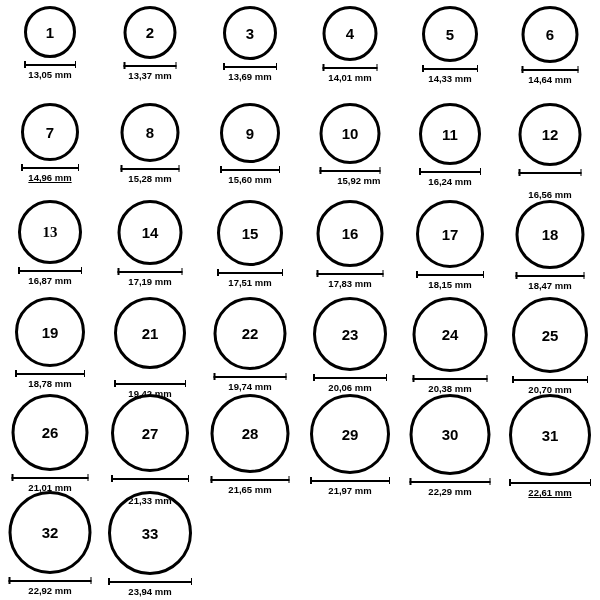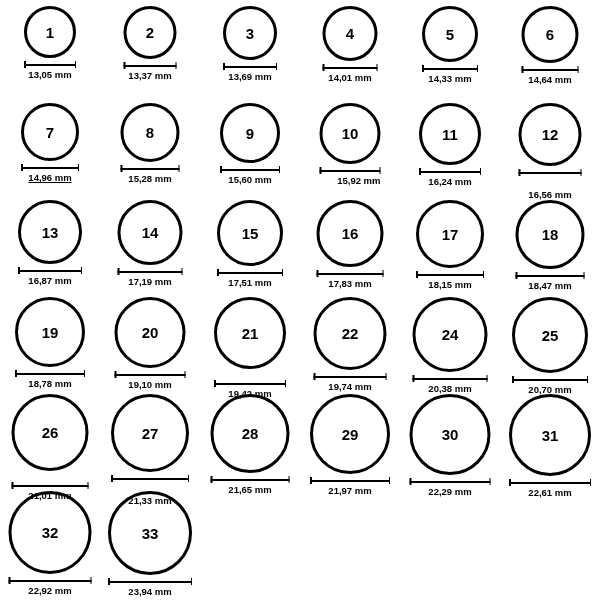--- a/index.html
+++ b/index.html
@@ -253,21 +253,21 @@
         </div>
         <div class="measure" style="top: 70px; gap: 12px;">
           <div class="bar" style="width: 63px;">
             <i></i>
           </div>
           <div class="mm">16,56 mm</div>
         </div>
       </div>
       <div class="cell">
         <div class="ring-wrap">
-          <div class="ring" style="width: 64px; height: 64px;">
+          <div class="ring" style="width: 64px; height: 64px; font-family: Liberation Serif, serif;">
             <span class="ring-num">13</span>
           </div>
         </div>
         <div class="measure" style="top: 71px;">
           <div class="bar" style="width: 64px;">
             <i></i>
           </div>
           <div class="mm">16,87 mm</div>
         </div>
       </div>
@@ -344,33 +344,20 @@
         </div>
         <div class="measure" style="top: 77px;">
           <div class="bar" style="width: 70px;">
             <i></i>
           </div>
           <div class="mm">18,78 mm</div>
         </div>
       </div>
       <div class="cell">
         <div class="ring-wrap">
-          <div class="ring" style="width: 71px; height: 71px;">
-            <span class="ring-num">20</span>
-          </div>
-        </div>
-        <div class="measure" style="top: 78px;">
-          <div class="bar" style="width: 71px;">
-            <i></i>
-          </div>
-          <div class="mm">19,10 mm</div>
-        </div>
-      </div>
-      <div class="cell">
-        <div class="ring-wrap">
           <div class="ring" style="width: 72px; height: 72px;">
             <span class="ring-num">21</span>
           </div>
         </div>
         <div class="measure" style="top: 87px;">
           <div class="bar" style="width: 72px;">
             <i></i>
           </div>
           <div class="mm">19,42 mm</div>
         </div>
@@ -383,20 +370,33 @@
         </div>
         <div class="measure" style="top: 80px;">
           <div class="bar" style="width: 73px;">
             <i></i>
           </div>
           <div class="mm">19,74 mm</div>
         </div>
       </div>
       <div class="cell">
         <div class="ring-wrap">
+          <div class="ring" style="width: 74px; height: 74px;">
+            <span class="ring-num">23</span>
+          </div>
+        </div>
+        <div class="measure" style="top: 81px;">
+          <div class="bar" style="width: 74px;">
+            <i></i>
+          </div>
+          <div class="mm">20,06 mm</div>
+        </div>
+      </div>
+      <div class="cell">
+        <div class="ring-wrap">
           <div class="ring" style="width: 75px; height: 75px;">
             <span class="ring-num">24</span>
           </div>
         </div>
         <div class="measure" style="top: 82px;">
           <div class="bar" style="width: 75px;">
             <i></i>
           </div>
           <div class="mm">20,38 mm</div>
         </div>
@@ -413,21 +413,21 @@
           </div>
           <div class="mm">20,70 mm</div>
         </div>
       </div>
       <div class="cell">
         <div class="ring-wrap">
           <div class="ring" style="width: 77px; height: 77px;">
             <span class="ring-num">26</span>
           </div>
         </div>
-        <div class="measure" style="top: 92px; text-align: right;">
+        <div class="measure" style="top: 84px; text-align: right;">
           <div class="bar" style="width: 77px;">
             <i></i>
           </div>
           <div class="mm">21,01 mm</div>
         </div>
       </div>
       <div class="cell">
         <div class="ring-wrap">
           <div class="ring" style="width: 78px; height: 78px;">
             <span class="ring-num">27</span>
@@ -478,21 +478,21 @@
           </div>
           <div class="mm">22,29 mm</div>
         </div>
       </div>
       <div class="cell">
         <div class="ring-wrap">
           <div class="ring" style="width: 82px; height: 82px;">
             <span class="ring-num">31</span>
           </div>
         </div>
-        <div class="measure" style="top: 89px;">
+        <div class="measure" style="top: 89px; text-decoration: underline;">
           <div class="bar" style="width: 82px;">
             <i></i>
           </div>
           <div class="mm">22,61 mm</div>
         </div>
       </div>
       <div class="cell">
         <div class="ring-wrap">
           <div class="ring" style="width: 83px; height: 83px;">
             <span class="ring-num">32</span>

